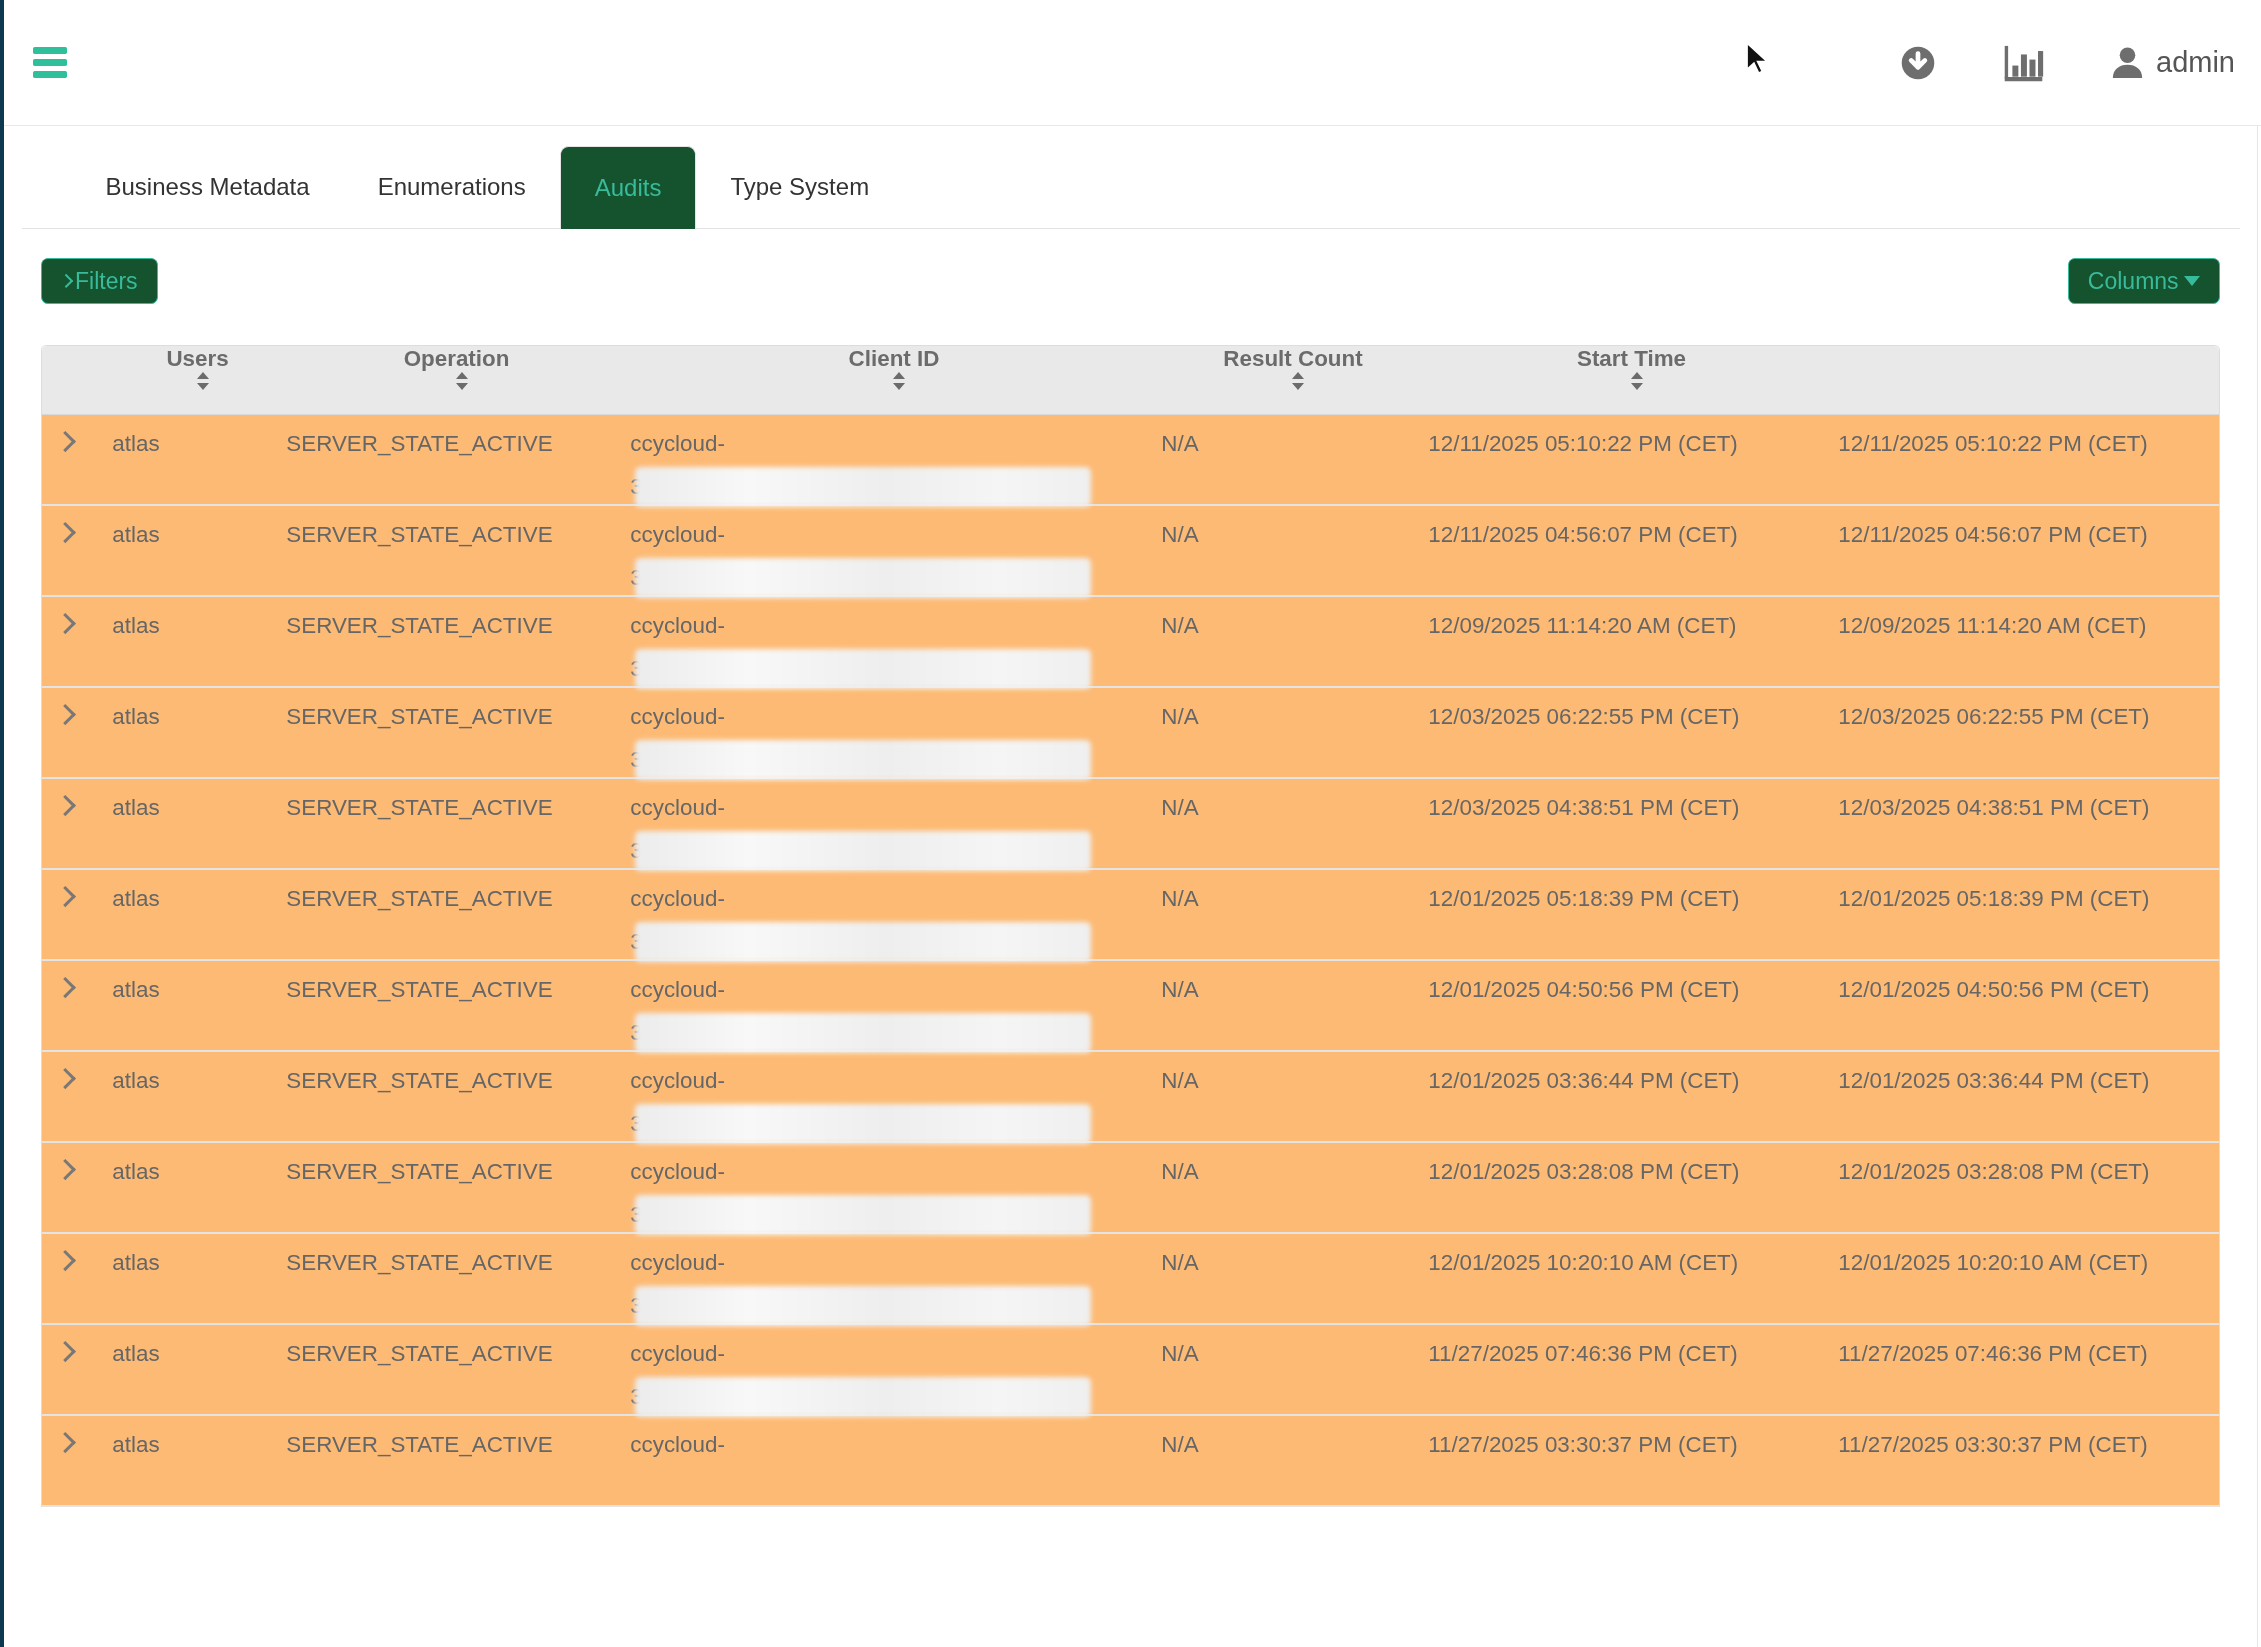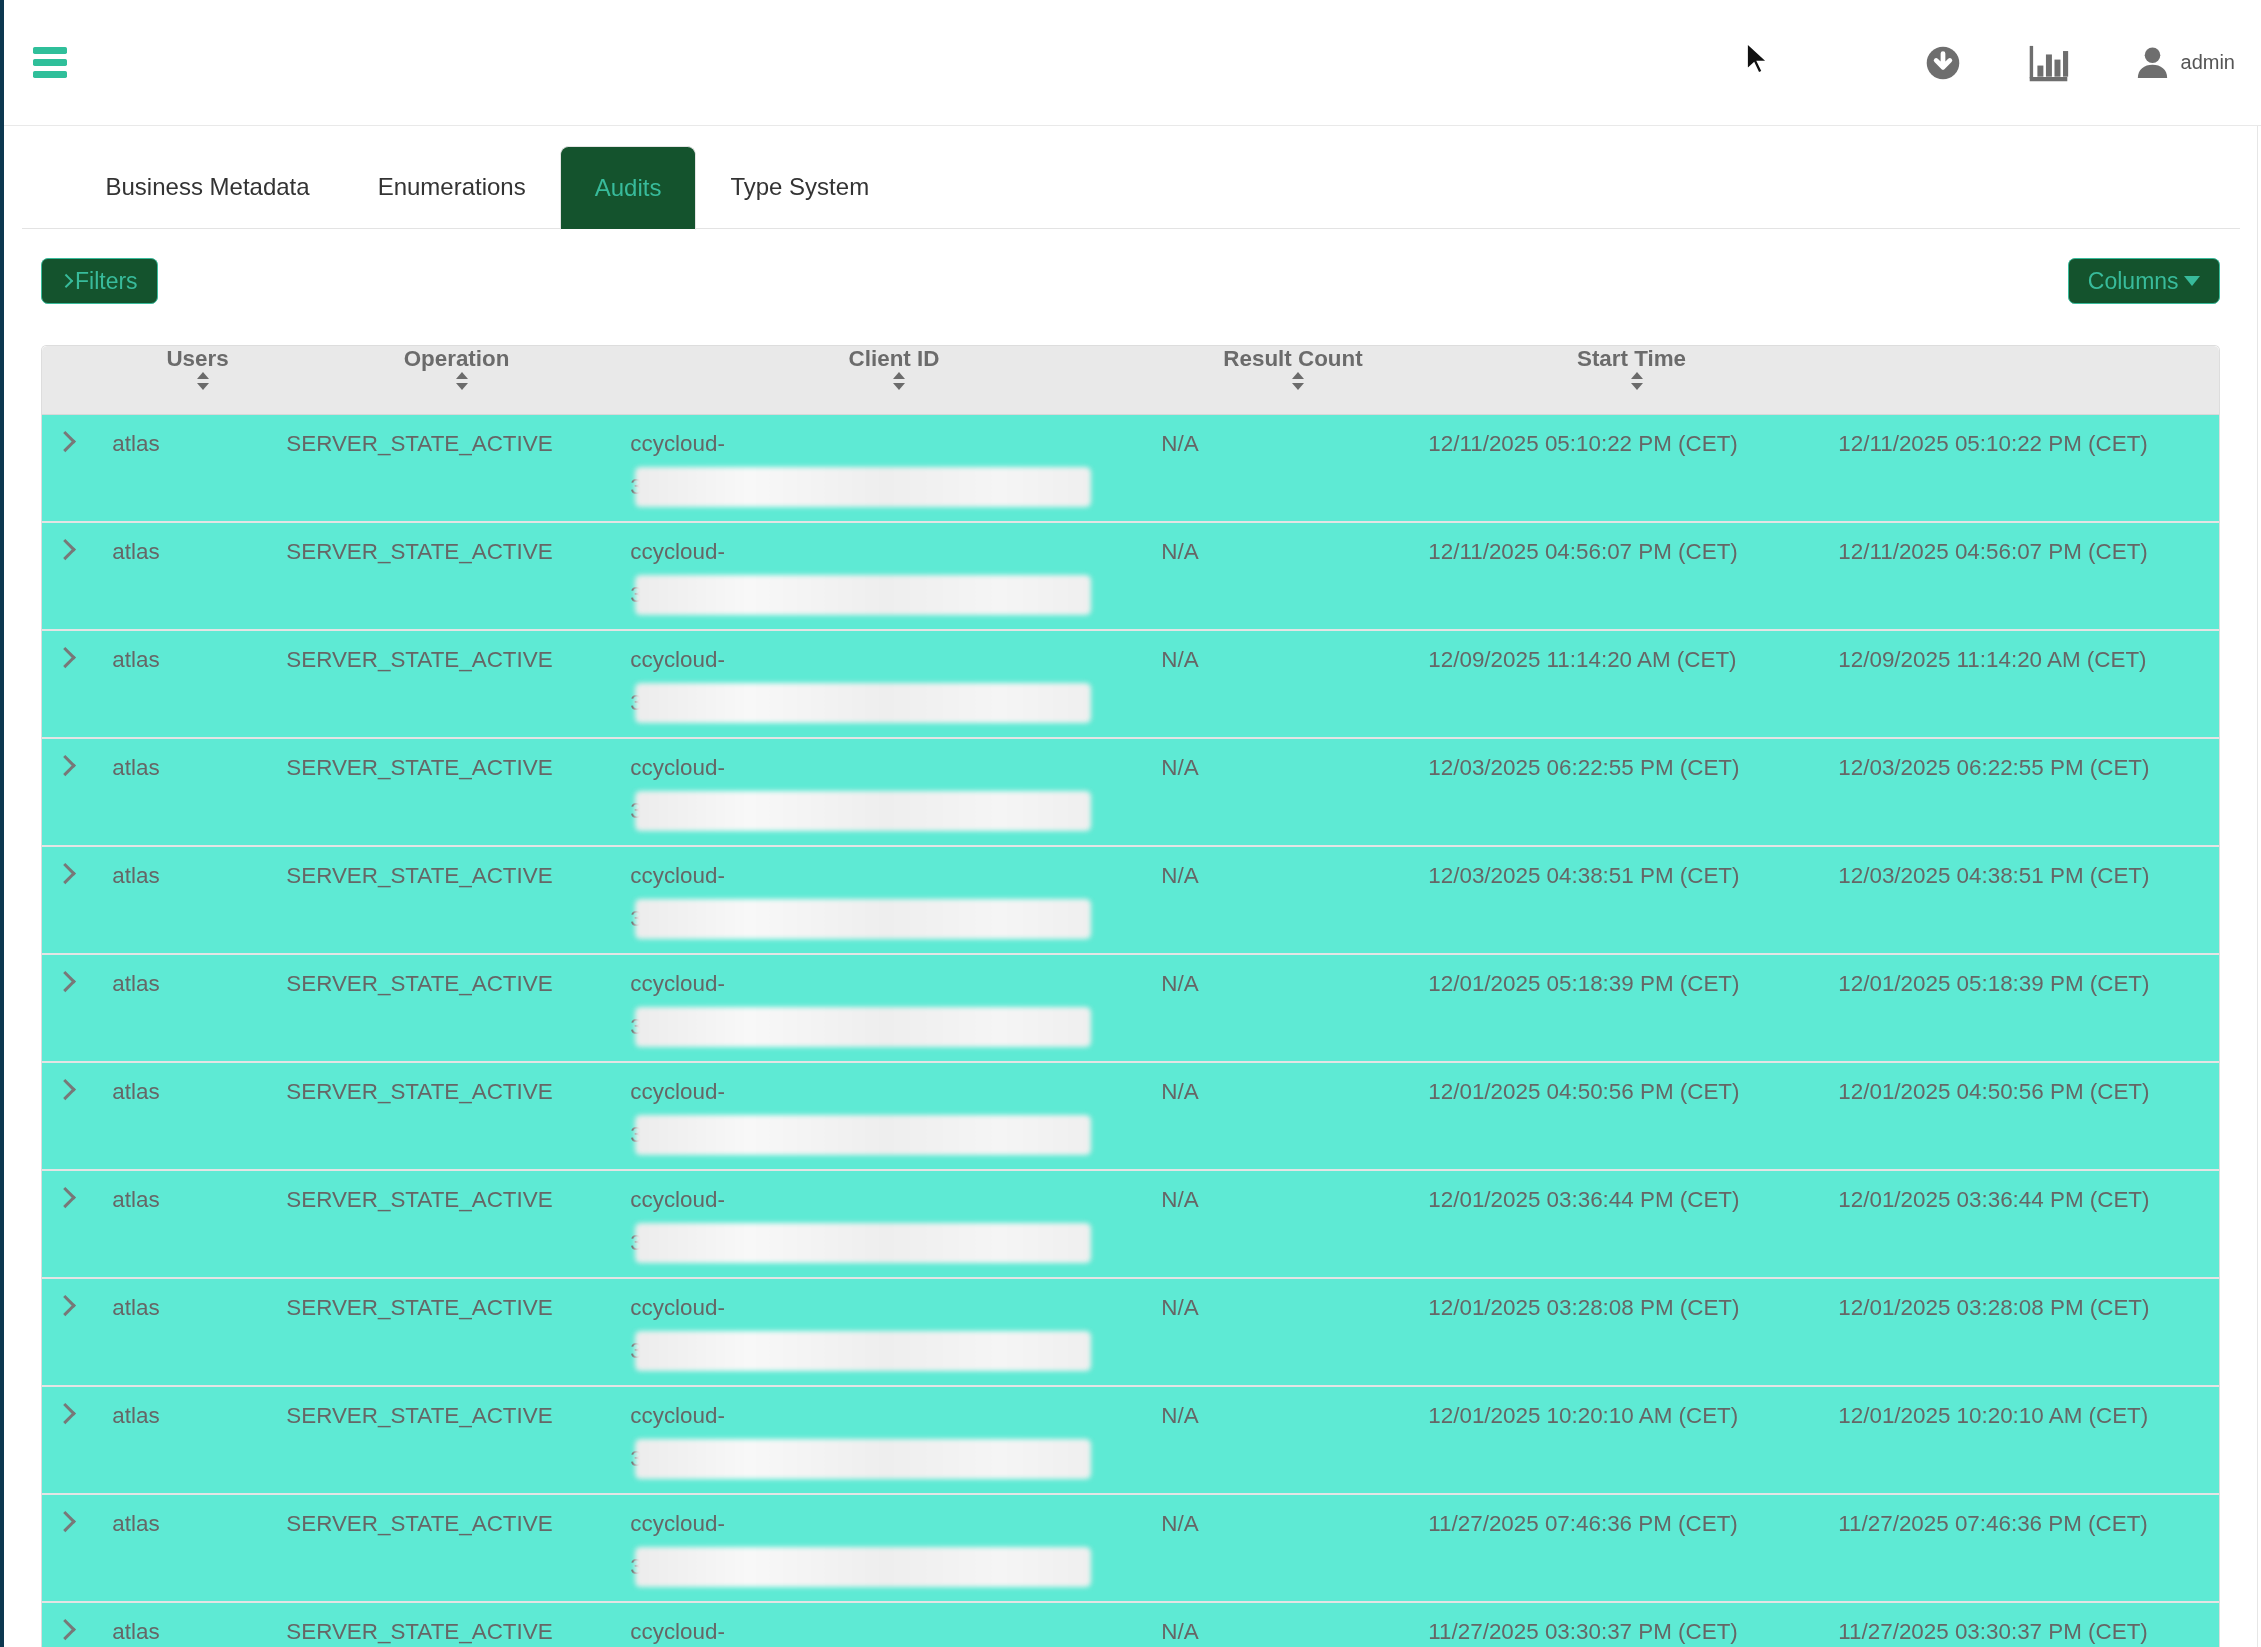--- a/index.html
+++ b/index.html
@@ -18,21 +18,21 @@
             padding:0 17px 0 67px; font-size:23px; color:#555; outline:none;
             font-family:"Liberation Sans", sans-serif; }
   .search-wrap input::placeholder { color:#9a9a9a; }
   .search-icon { position:absolute; left:22.4px; top:19px; width:19px; height:19px;
             border:3px solid #4f4f4f; border-radius:50%; }
   .search-icon::after { content:''; position:absolute; width:10.3px; height:3.4px; border-radius:1.7px;
             background:#4f4f4f; transform:rotate(45deg); left:16.3px; top:20px; }
   .top-icons { margin-left:auto; display:flex; align-items:center; gap:67px; }
   .icon-btn { cursor:pointer; display:flex; align-items:center; }
   .user-box { display:flex; align-items:center; gap:12px; cursor:pointer; }
-  .user-label { font-size:20px; color:#555; }
+  .user-label { font-size:29px; color:#555; }
 
   
   .cursor { position:fixed; left:1745px; top:41px; z-index:99; pointer-events:none; }
 
   
   .tabs-bar { margin:19px 21.5px 0 21.5px; padding-left:50px; border-bottom:1.7px solid #e3e3e3;
               display:flex; align-items:flex-end; }
   .tab { height:83px; padding:0 34px; display:flex; align-items:center; font-size:24px;
          color:#333; cursor:pointer; white-space:nowrap; }
   .tab.active { color:#38bb9b; background:#14532d; border:1.7px solid #e4e4e4; border-bottom:1.7px solid #fff;
@@ -53,21 +53,21 @@
                  border-radius:5.2px 5.2px 0 0; }
   .grid-row { display:grid; grid-template-columns:60px 174px 344px 531px 267px 410px 1fr; }
   .thead { background:#e9e9e9; height:69px; border-radius:5.2px 5.2px 0 0; border-bottom:1.7px solid #d8d8d8; }
   .th { display:flex; align-items:center; padding-left:17px; font-size:22.4px; font-weight:bold;
         color:#6b6b6b; cursor:pointer; white-space:nowrap;flex-direction:column; }
   .sort { display:inline-flex; flex-direction:column; gap:3.4px; margin-left:10.3px; }
   .sort i { display:block; width:0; height:0; border-left:6.9px solid transparent; border-right:6.9px solid transparent; }
   .sort .up { border-bottom:7.7px solid #6b6b6b; }
   .sort .down { border-top:7.7px solid #6b6b6b; }
 
-  .tr { height:108px; border-bottom:2.6px solid #e4e4e4; background:#5eead4; }
+  .tr { height:91px; border-bottom:2.6px solid #e4e4e4; background:#fdba74; }
   .td { padding:13.8px 10.3px 0 10.3px; font-size:22.4px; color:#666; line-height:29px; white-space:nowrap; }
   .td-expand { padding:19px 0 0 15.5px; }
   .row-chevron { display:block; width:14.6px; height:14.6px; border-top:3.4px solid #787878;
                  border-right:3.4px solid #787878; transform:rotate(45deg); cursor:pointer; }
   .client-line2 { display:flex; align-items:center; margin-top:8.6px; height:40px; }
   .redaction { width:456px; height:40px; margin-left:-26px; border-radius:5.2px;
                background:linear-gradient(90deg,#ececec 0%,#f8f8f8 25%,#eeeeee 55%,#f5f5f5 80%,#efefef 100%);
                filter:blur(2.6px); }
 </style>
 </head>

